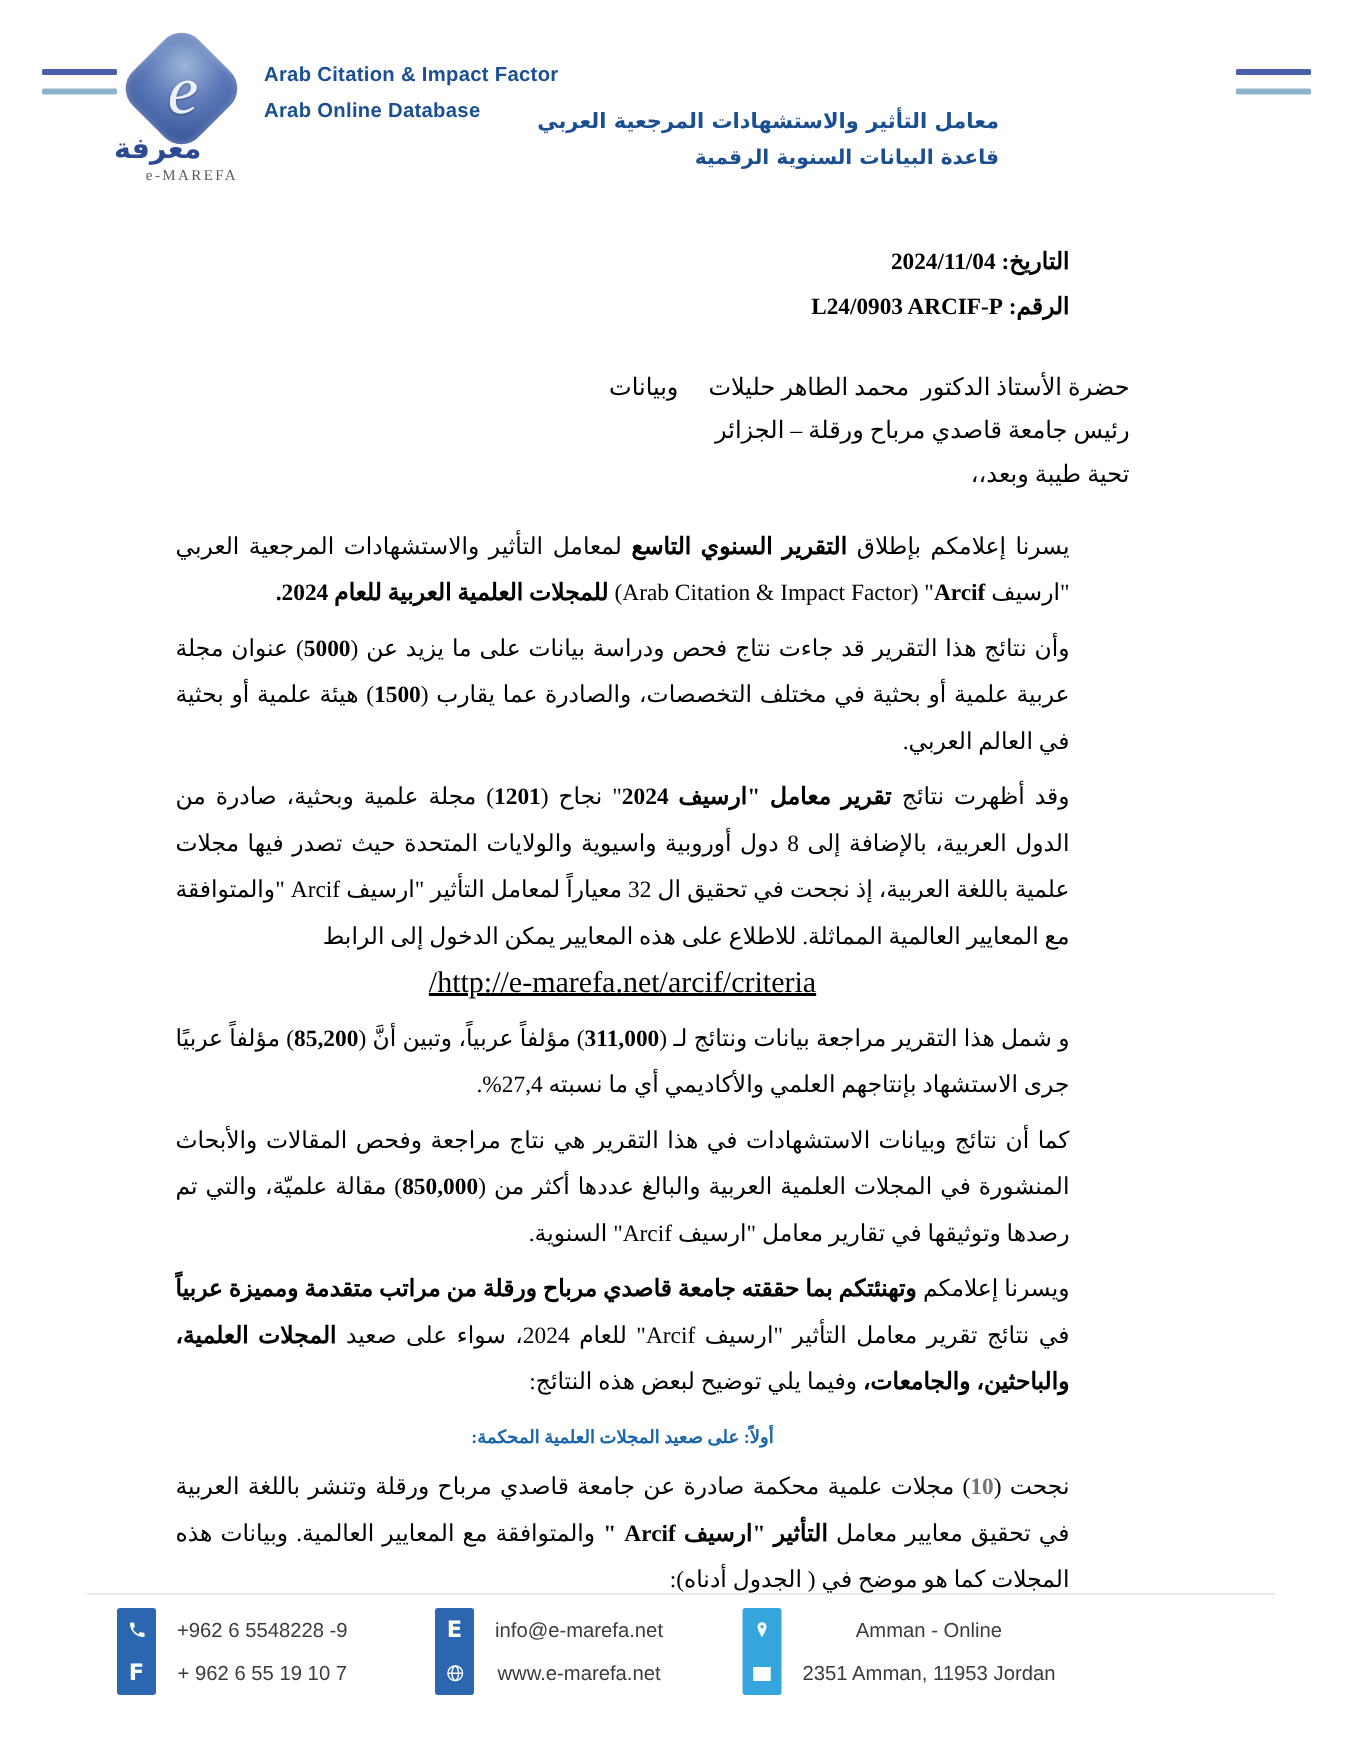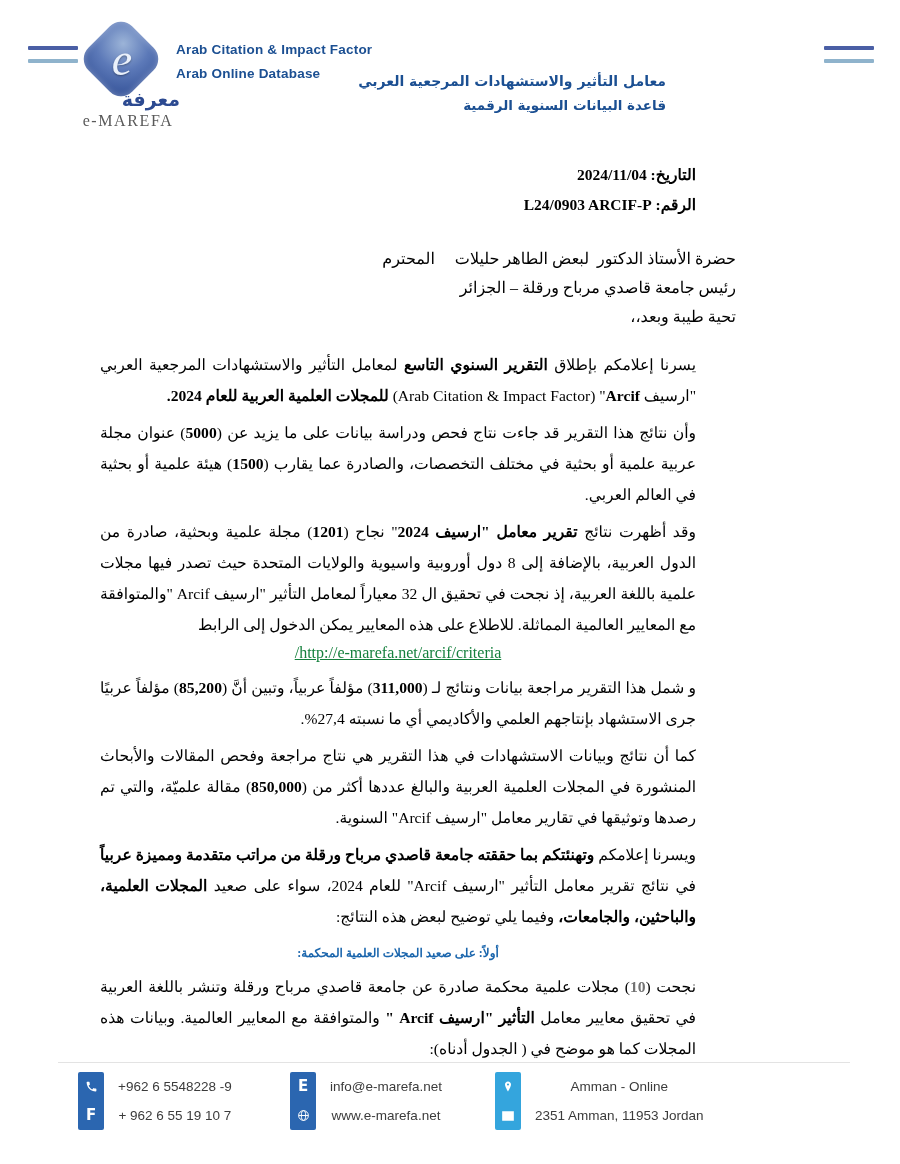--- a/index.html
+++ b/index.html
@@ -70,36 +70,36 @@
     font-size: 46px;
     line-height: 48px;
     text-align: center;
     text-shadow: 0 1px 2px rgba(0,0,0,0.35);
   }
   .emarefa-ar {
     position: absolute;
     left: 0;
     top: 60px;
     width: 104px;
-    text-align: right;
+    text-align: left;
     color: #2c4a91;
     font-family: "DejaVu Sans", sans-serif;
     font-size: 19px;
     font-weight: bold;
     letter-spacing: 0px;
   }
   .emarefa-en {
     position: absolute;
     left: 0;
     top: 84px;
     width: 104px;
     text-align: center;
     color: #5a5a5a;
     font-family: "Liberation Serif", serif;
-    font-size: 16px;
+    font-size: 10px;
     letter-spacing: 1.6px;
   }
 
   .head-text {
     position: absolute;
     left: 176px;
     top: 12px;
     width: 490px;
     height: 58px;
   }
@@ -187,21 +187,21 @@
     font-family: "Liberation Sans", sans-serif;
     font-size: 15px;
     font-weight: bold;
     direction: ltr;
   }
 
   
   .page {
     position: absolute;
     top: 160px;
-    left: 0;
+    left: 17px;
     width: 796px;
     direction: rtl;
   }
   .meta {
     margin: 0 100px 0 100px;
   }
   .meta-row {
     font-family: "Liberation Serif", serif;
     font-size: 15.5px;
     font-weight: bold;
@@ -243,24 +243,24 @@
     direction: ltr;
     unicode-bidi: embed;
     display: inline-block;
   }
   .link-line {
     direction: rtl;
     text-align: center;
     margin: 4px 0 10px 0;
   }
   .weblink {
-    color: #15803d;
+    color: #000000;
     text-decoration: underline;
     font-family: "Liberation Serif", serif;
-    font-size: 16px;
+    font-size: 20px;
     direction: ltr;
     unicode-bidi: embed;
     display: inline-block;
   }
   .section-heading {
     direction: rtl;
     text-align: center;
     color: #1b66ad;
     font-family: "Liberation Serif", serif;
     font-size: 12px;
@@ -381,21 +381,21 @@
       <span>التاريخ:</span>
       <span class="value">2024/11/04</span>
     </div>
     <div class="meta-row">
       <span>الرقم:</span>
       <span class="value">L24/0903 ARCIF-P</span>
     </div>
   </div>
 
   <div class="recipient">
-    <div class="r-line">حضرة الأستاذ الدكتور  لبعض الطاهر حليلات     المحترم</div>
+    <div class="r-line">حضرة الأستاذ الدكتور  محمد الطاهر حليلات     وبيانات</div>
     <div class="r-line">رئيس جامعة قاصدي مرباح ورقلة – الجزائر</div>
     <div class="r-line">تحية طيبة وبعد،،</div>
   </div>
 
   <div class="body-copy">
 
     <p class="para"><span>يسرنا إعلامكم بإطلاق </span><b>التقرير السنوي التاسع</b><span> لمعامل التأثير والاستشهادات المرجعية العربي "ارسيف </span><b>Arcif</b><span>" (</span><span class="ltr-num">Arab Citation &amp; Impact Factor</span><span>) </span><b>للمجلات العلمية العربية للعام</b><b> 2024.</b></p>
 
     <p class="para"><span>وأن نتائج هذا التقرير قد جاءت نتاج فحص ودراسة بيانات على ما يزيد عن (</span><b class="ltr-num">5000</b><span>) عنوان مجلة عربية علمية أو بحثية في مختلف التخصصات، والصادرة عما يقارب (</span><b class="ltr-num">1500</b><span>) هيئة علمية أو بحثية في العالم العربي.</span></p>
 

